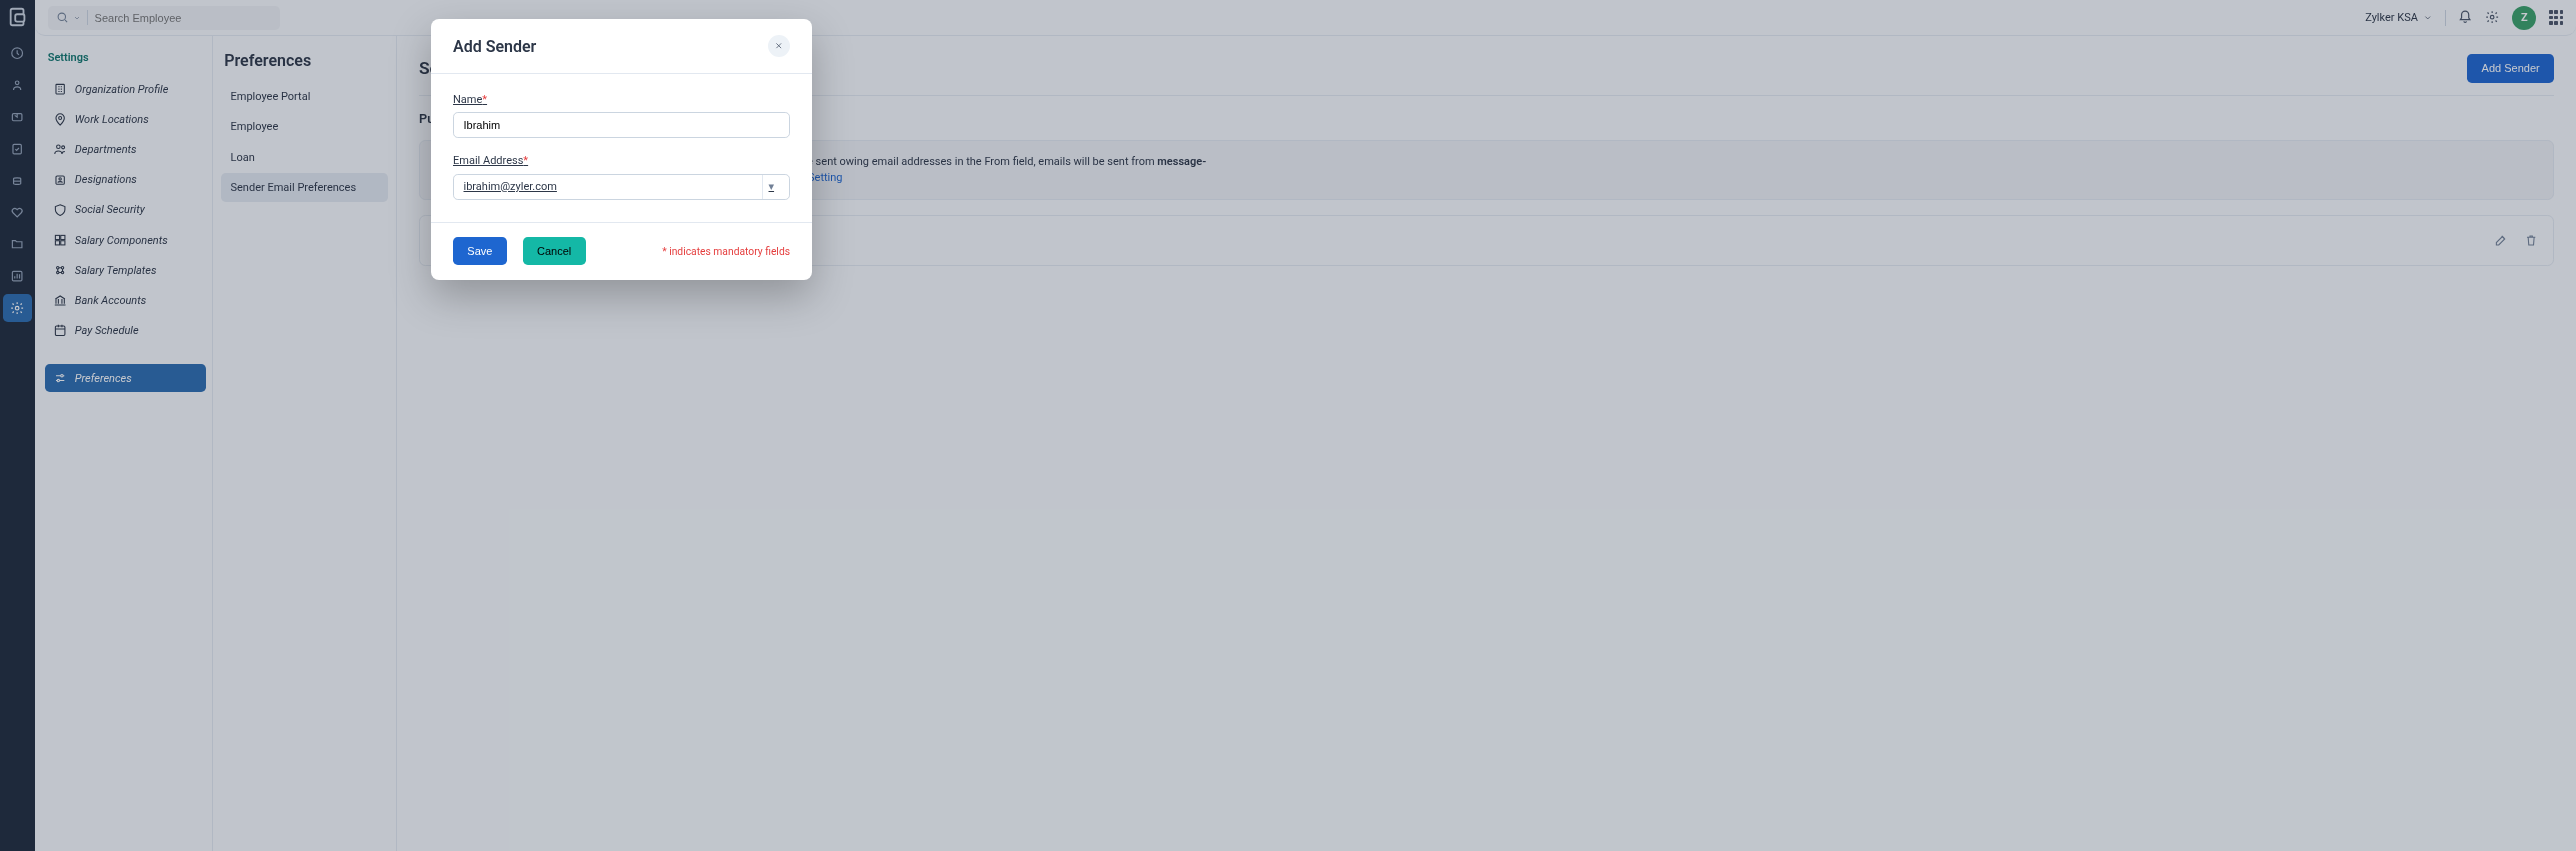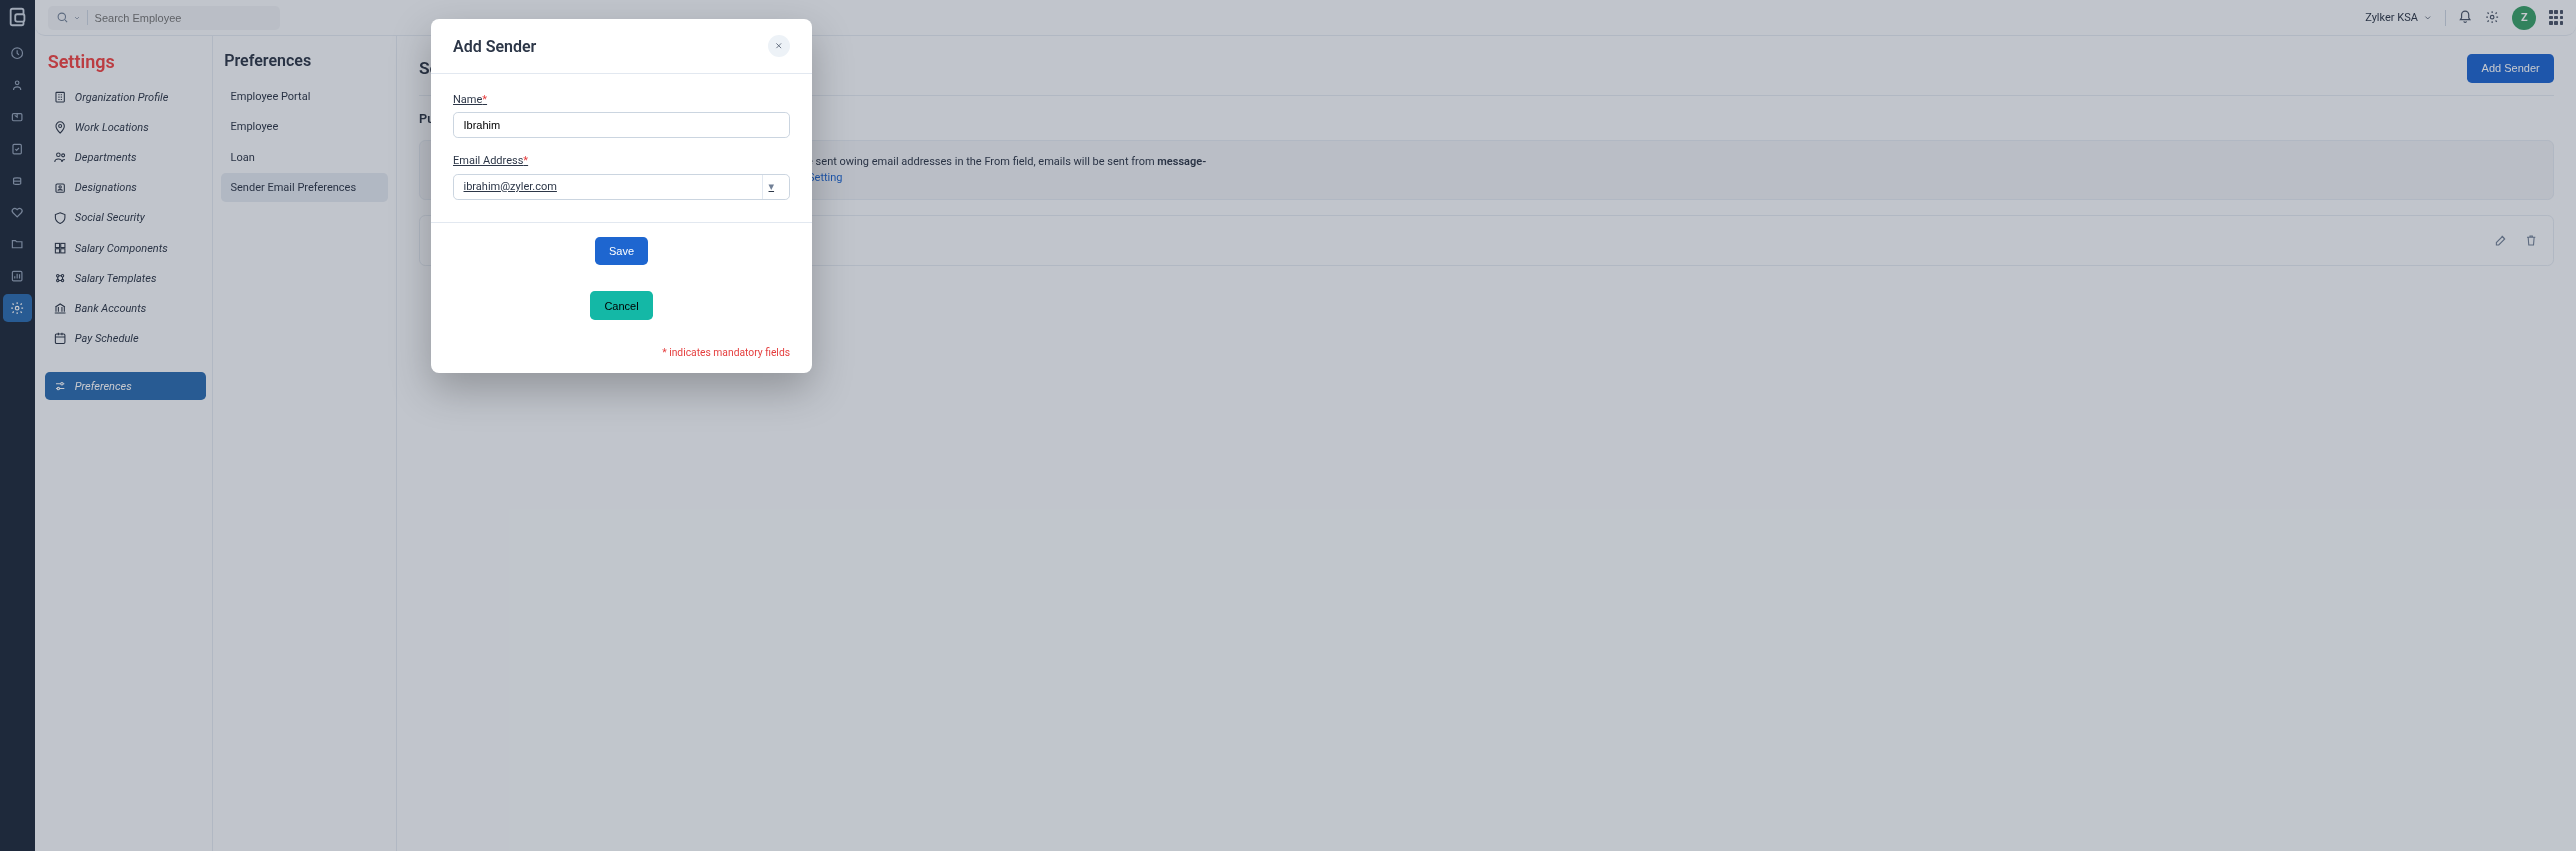--- a/index.html
+++ b/index.html
@@ -26,21 +26,21 @@
     .top-right { margin-left: auto; display: flex; align-items: center; gap: 12.7px; }
     .orgsel { display:flex; align-items:center; gap:4.8px; cursor:pointer; }
     .top-icon { width:14.3px; height:14.3px; stroke:#4a5568; cursor:pointer; }
     .topdiv { width:0.8px; height:16px; background:#cbd5e0; }
     .avatar { width:24px; height:24px; border-radius:50%; background:#38a169; color:white; display:flex; align-items:center; justify-content:center; font-weight:600; }
     .apps-grid { width:14.3px; height:14.3px; display:grid; grid-template-columns:repeat(3,1fr); grid-template-rows:repeat(3,1fr); gap:1.6px; cursor:pointer;}
     .apps-grid span{ background:#4a5568; border-radius:0.8px;}
 
     
     .col1 { padding: 46px 6.3px 0 9.5px; border-right:0.8px solid #e2e8f0; overflow:hidden;}
-    .col1 h1 { font-size: 18px; font-weight: 600; padding: 4.8px 3.2px 11px; color:#ef4444;}
+    .col1 h1 { font-size: 11px; font-weight: 600; padding: 4.8px 3.2px 11px; color:#0f766e;}
     .navlist { display:flex; flex-direction:column; gap:1.6px;font-style:italic;}
     .navitem { display:flex; align-items:center; gap:8px; height:28.6px; padding:0 8px; border-radius:4.8px; cursor:pointer; color:#2d3748;}
     .navitem.sel { background:#2b6cb0; color:white;}
     .navitem .nicon{ width:14.3px; height:14.3px; flex-shrink:0;}
     .navbottom{ margin-top: 17.4px;}
 
     
     .col2 { padding: 46px 8px 0; border-right:0.8px solid #e2e8f0;}
     .col2 h2 { font-size:16px; font-weight:600; padding:4.8px 3.2px 12.7px;}
     .preflist{ display:flex; flex-direction:column; gap:1.6px;}
@@ -67,21 +67,21 @@
     .modal-head{ padding:16px 22px; display:flex; align-items:center; justify-content:space-between;}
     .modal-head h3{ font-size:16px; font-weight:600;}
     .closebtn{ width:22px; height:22px; border-radius:50%; background:#edf2f7; display:flex; align-items:center; justify-content:center; cursor:pointer;}
     .closebtn svg{ width:9.5px; height:9.5px; stroke:#4a5568;}
     .modal-body{ padding:0 22px 22px; border-top:0.8px solid #e2e8f0; padding-top:19px; display:flex; flex-direction:column; gap:16px;text-decoration:underline;}
     .field label{ display:block; margin-bottom:6.3px; font-size:11px;}
     .req{ color:#e53e3e;}
     .field input, .field .select{ width:100%; height:26px; border:0.8px solid #cbd5e0; border-radius:4.8px; padding:0 9.5px; font-size:11px; }
     .field .select{ display:flex; align-items:center; justify-content:space-between; cursor:pointer;}
     .field .select .caret2{ width:17.4px; text-align:center; color:#718096; border-left:0.8px solid #e2e8f0; height:100%; display:flex; align-items:center; justify-content:center;}
-    .modal-foot{ border-top:0.8px solid #e2e8f0; padding:14.3px 22px; display:flex; align-items:center; gap:26px;flex-direction:column;}
+    .modal-foot{ border-top:0.8px solid #e2e8f0; padding:14.3px 22px; display:flex; align-items:center; gap:16px;}
     .btn-save{ background:#1e66d0; color:white;}
     .btn-cancel{ background:#14b8a6; border:0.8px solid #cbd5e0;}
     .btn{ height:28.6px; padding:0 14.3px; border-radius:4.8px; font-size:11px; cursor:pointer; border:none;}
     .mandatory{ margin-left:auto; color:#e53e3e; font-size:10.3px;}
   </style>
 </head>
 <body>
 
 <div class="rail">
   <div class="rail-logo">

